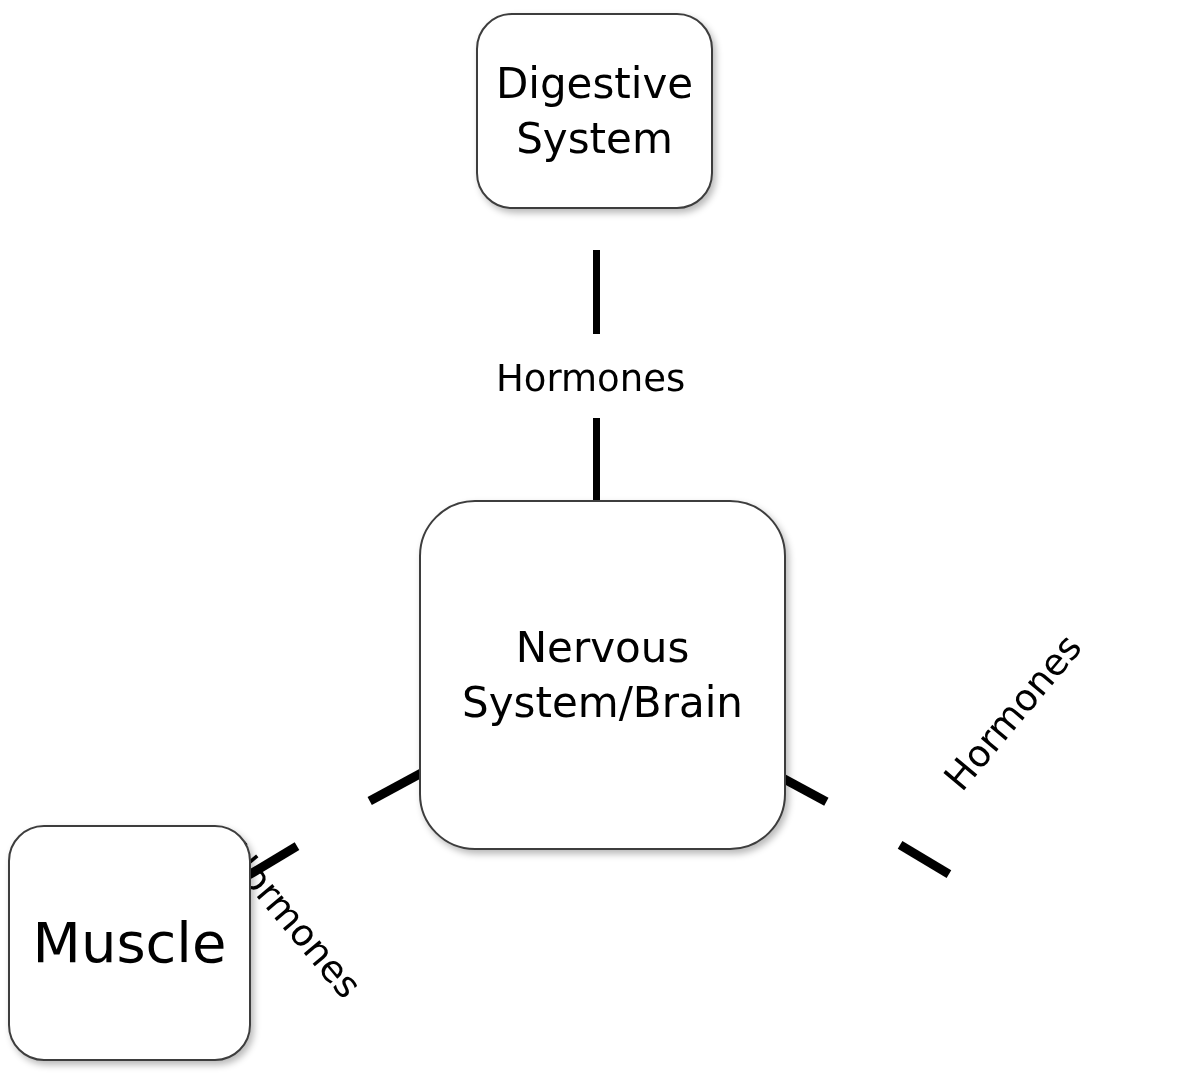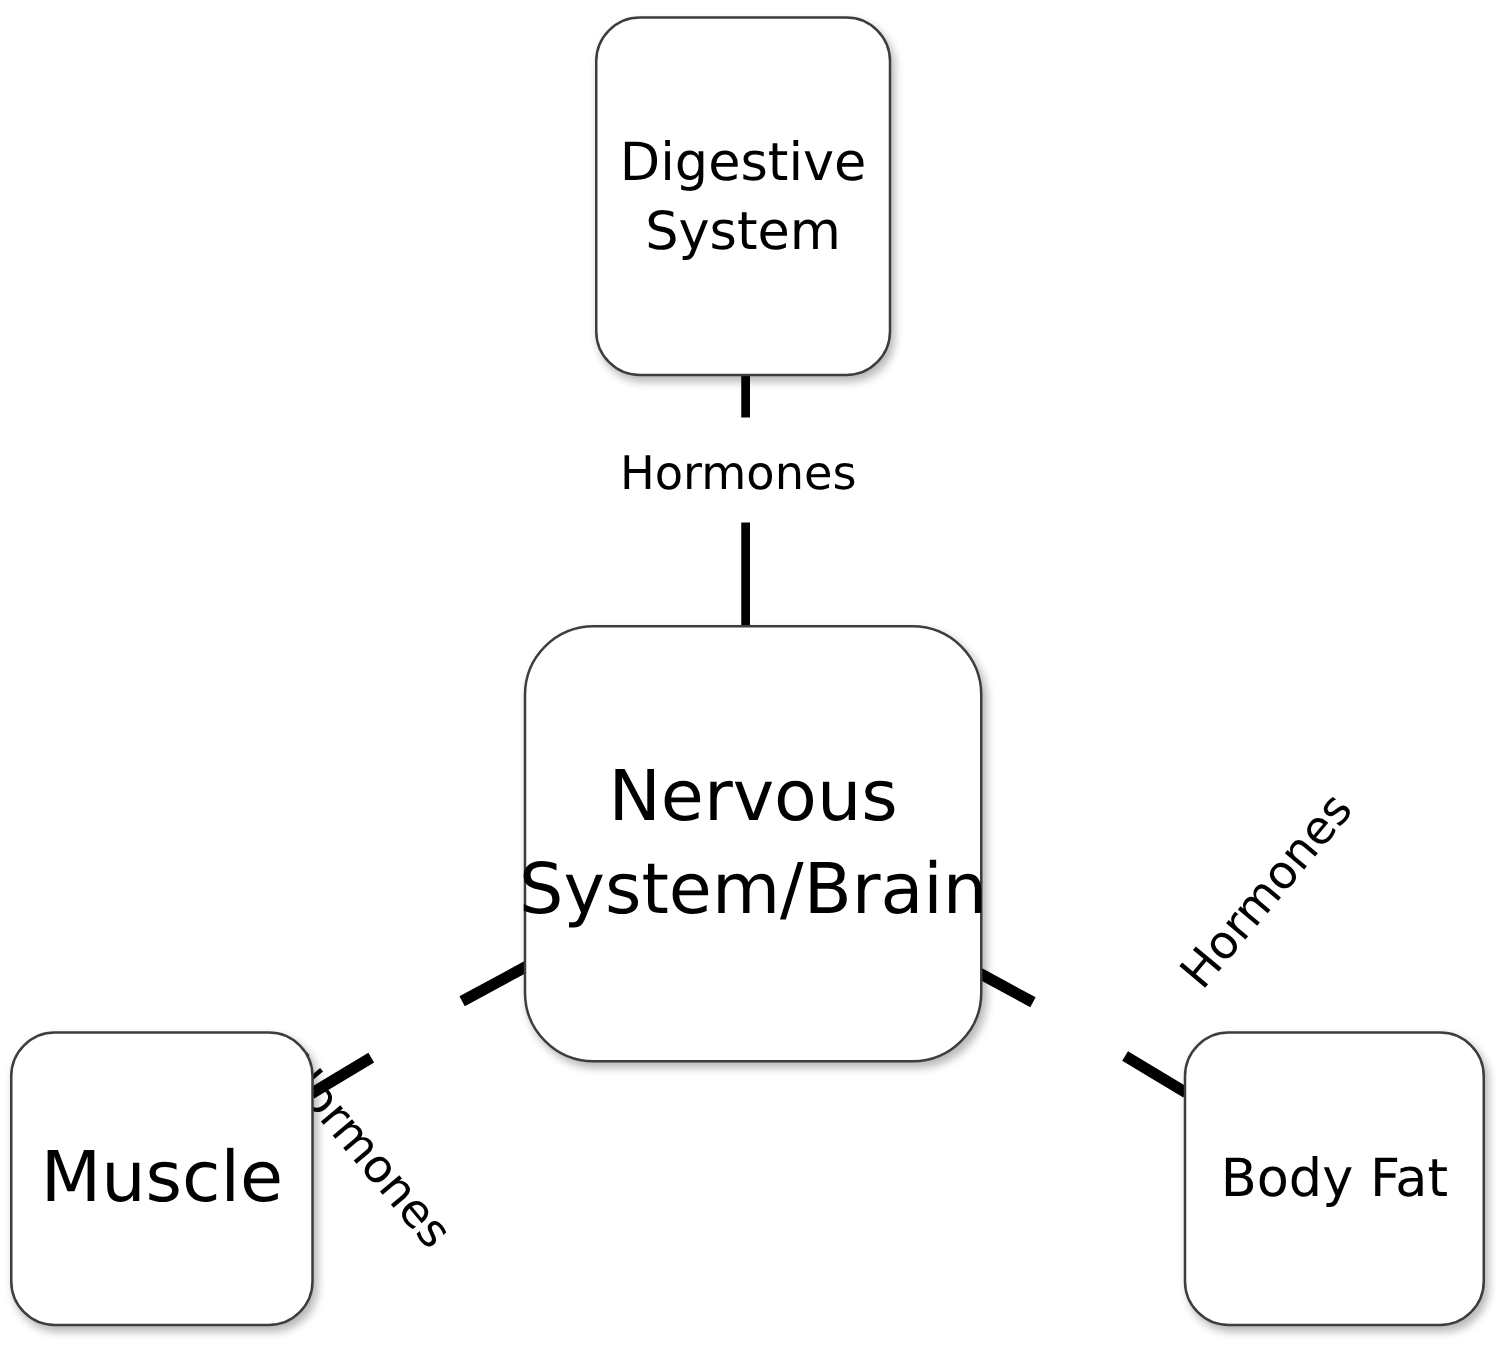--- a/index.html
+++ b/index.html
@@ -34,31 +34,31 @@
   .node-label {
     display: block;
     line-height: 1.32;
     white-space: pre-line;
     padding: 0 6px;
   }
 
   
   #node-digestive {
     left: 476px;  top: 13px;
-    width: 237px; height: 288px;
+    width: 237px; height: 196px;
     border-radius: 36px;
   }
   #node-digestive .node-label { font-size: 42px; }
 
   #node-nervous {
     left: 419px;  top: 500px;
     width: 367px; height: 350px;
     border-radius: 56px;
   }
-  #node-nervous .node-label { font-size: 56px; }
+  #node-nervous .node-label { font-size: 42px; }
 
   #node-muscle {
     left: 8px;  top: 825px;
     width: 243px; height: 236px;
     border-radius: 36px;
   }
   #node-muscle .node-label { font-size: 56px; }
 
   #node-bodyfat {
     left: 947px;  top: 825px;
@@ -170,17 +170,14 @@
 
   <div class="node" id="node-nervous">
     <span class="node-label">Nervous
 System/Brain</span>
   </div>
 
   <div class="node" id="node-muscle">
     <span class="node-label">Muscle</span>
   </div>
 
-  <div class="node" id="node-bodyfat">
-    <span class="node-label">Body Fat</span>
-  </div>
 
 </div>
 
 </body></html>

